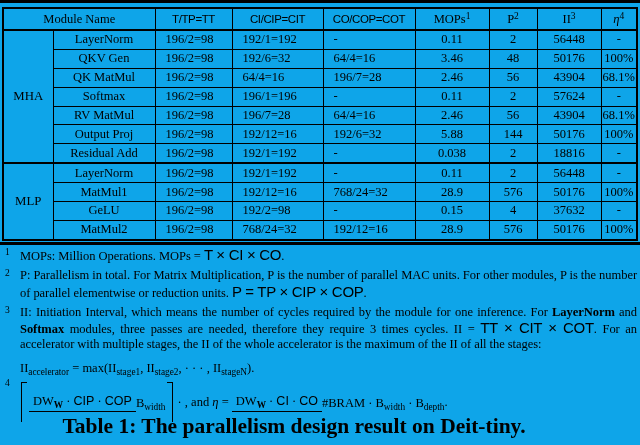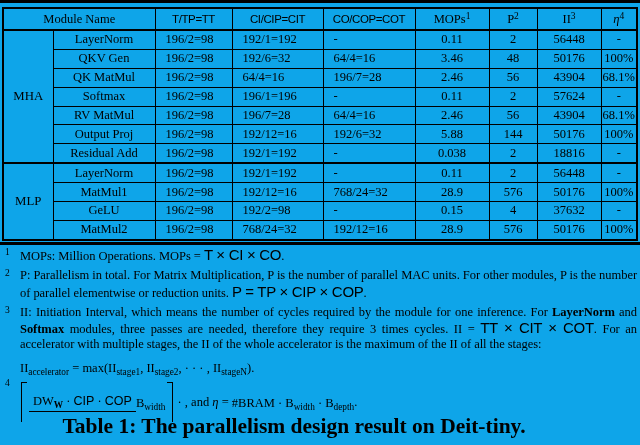--- a/index.html
+++ b/index.html
@@ -242,20 +242,21 @@
           <span class="num"><span>DW</span><sub class="bsub">W</sub><span> · </span><span class="mono">CIP</span><span> · </span><span class="mono">COP</span></span>
           <span class="den"><span>B</span><sub>width</sub></span>
         </span>
         <span class="rceil"></span>
       </span>
       <span class="gap"> · </span>
       <span class="gap">, and </span>
         <i>η</i>
         <span class="gap"> = </span>
       <span class="frac">
+        <span class="num"><span>DW</span><sub class="bsub">W</sub><span> · </span><span class="mono">CI</span><span> · </span><span class="mono">CO</span></span>
         <span class="den"><span>#BRAM · B</span><sub>width</sub><span> · B</span><sub>depth</sub></span>
       </span>
       <span>.</span>
     </div>
   </div>
 
   <div class="caption">Table 1: The parallelism design result on Deit-tiny.</div>
 
 </div>
 

